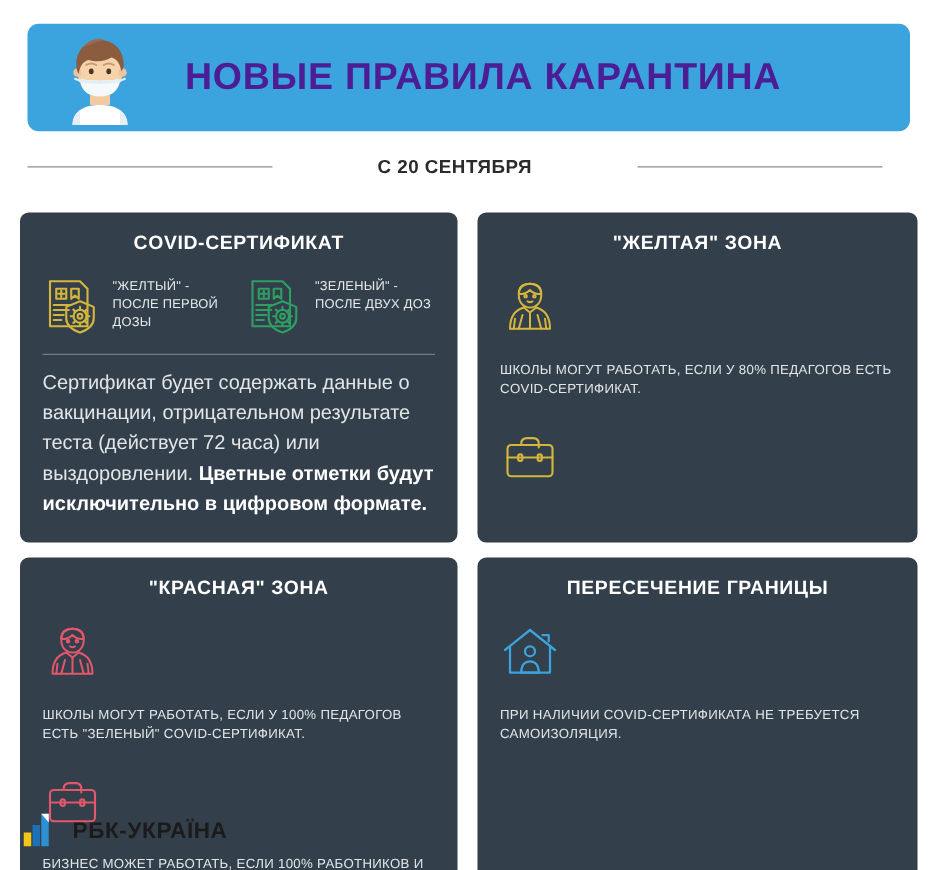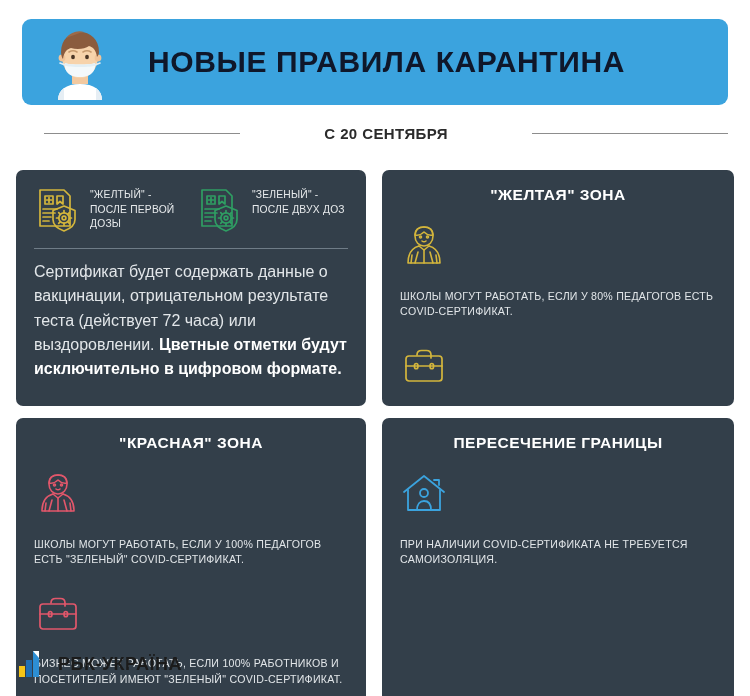--- a/index.html
+++ b/index.html
@@ -35,38 +35,38 @@
   .avatar {
     width: 72px;
     height: 76px;
     margin-left: 22px;
     flex: 0 0 auto;
     position: relative;
   }
   .avatar svg { display: block; width: 100%; height: 100%; }
 
   .header-title {
-    color: #0f172a;
+    color: #4c1d95;
     font-size: 30px;
     font-weight: bold;
     letter-spacing: 0.6px;
     margin-left: 32px;
     white-space: nowrap;
   }
 
   
   .date-row {
     position: absolute;
     left: 22px;
     top: 114px;
     width: 706px;
     height: 38px;
     display: flex;
     align-items: center;
-    justify-content: flex-end;
+    justify-content: flex-start;
     gap: 0;
   }
   .date-rule {
     height: 1px;
     background: #8d8d8d;
     flex: 0 0 auto;
   }
   .date-rule.left  { width: 196px; margin-right: 84px; }
   .date-rule.right { width: 196px; margin-left: 84px; }
 
@@ -227,20 +227,21 @@
 
   <div class="date-row">
     <div class="date-rule left"></div>
     <div class="date-text">С 20 СЕНТЯБРЯ</div>
     <div class="date-rule right"></div>
   </div>
 
   <div class="grid">
 
     <div class="card">
+      <div class="card-title">COVID-СЕРТИФИКАТ</div>
 
       <div class="cert-row">
 
         <div class="cert-item">
           <div class="cert-icon">
             <svg viewBox="0 0 48 48">
               <g fill="none" stroke="#d4b63c" stroke-width="1.7" stroke-linecap="round" stroke-linejoin="round">
                 <path d="M6 4 h24 l6 6 v30 h-30 z"></path>
                 <path d="M11 10 h8 v8 h-8 z"></path>
                 <path d="M15 11.5 v5 M12.5 14 h5"></path>

